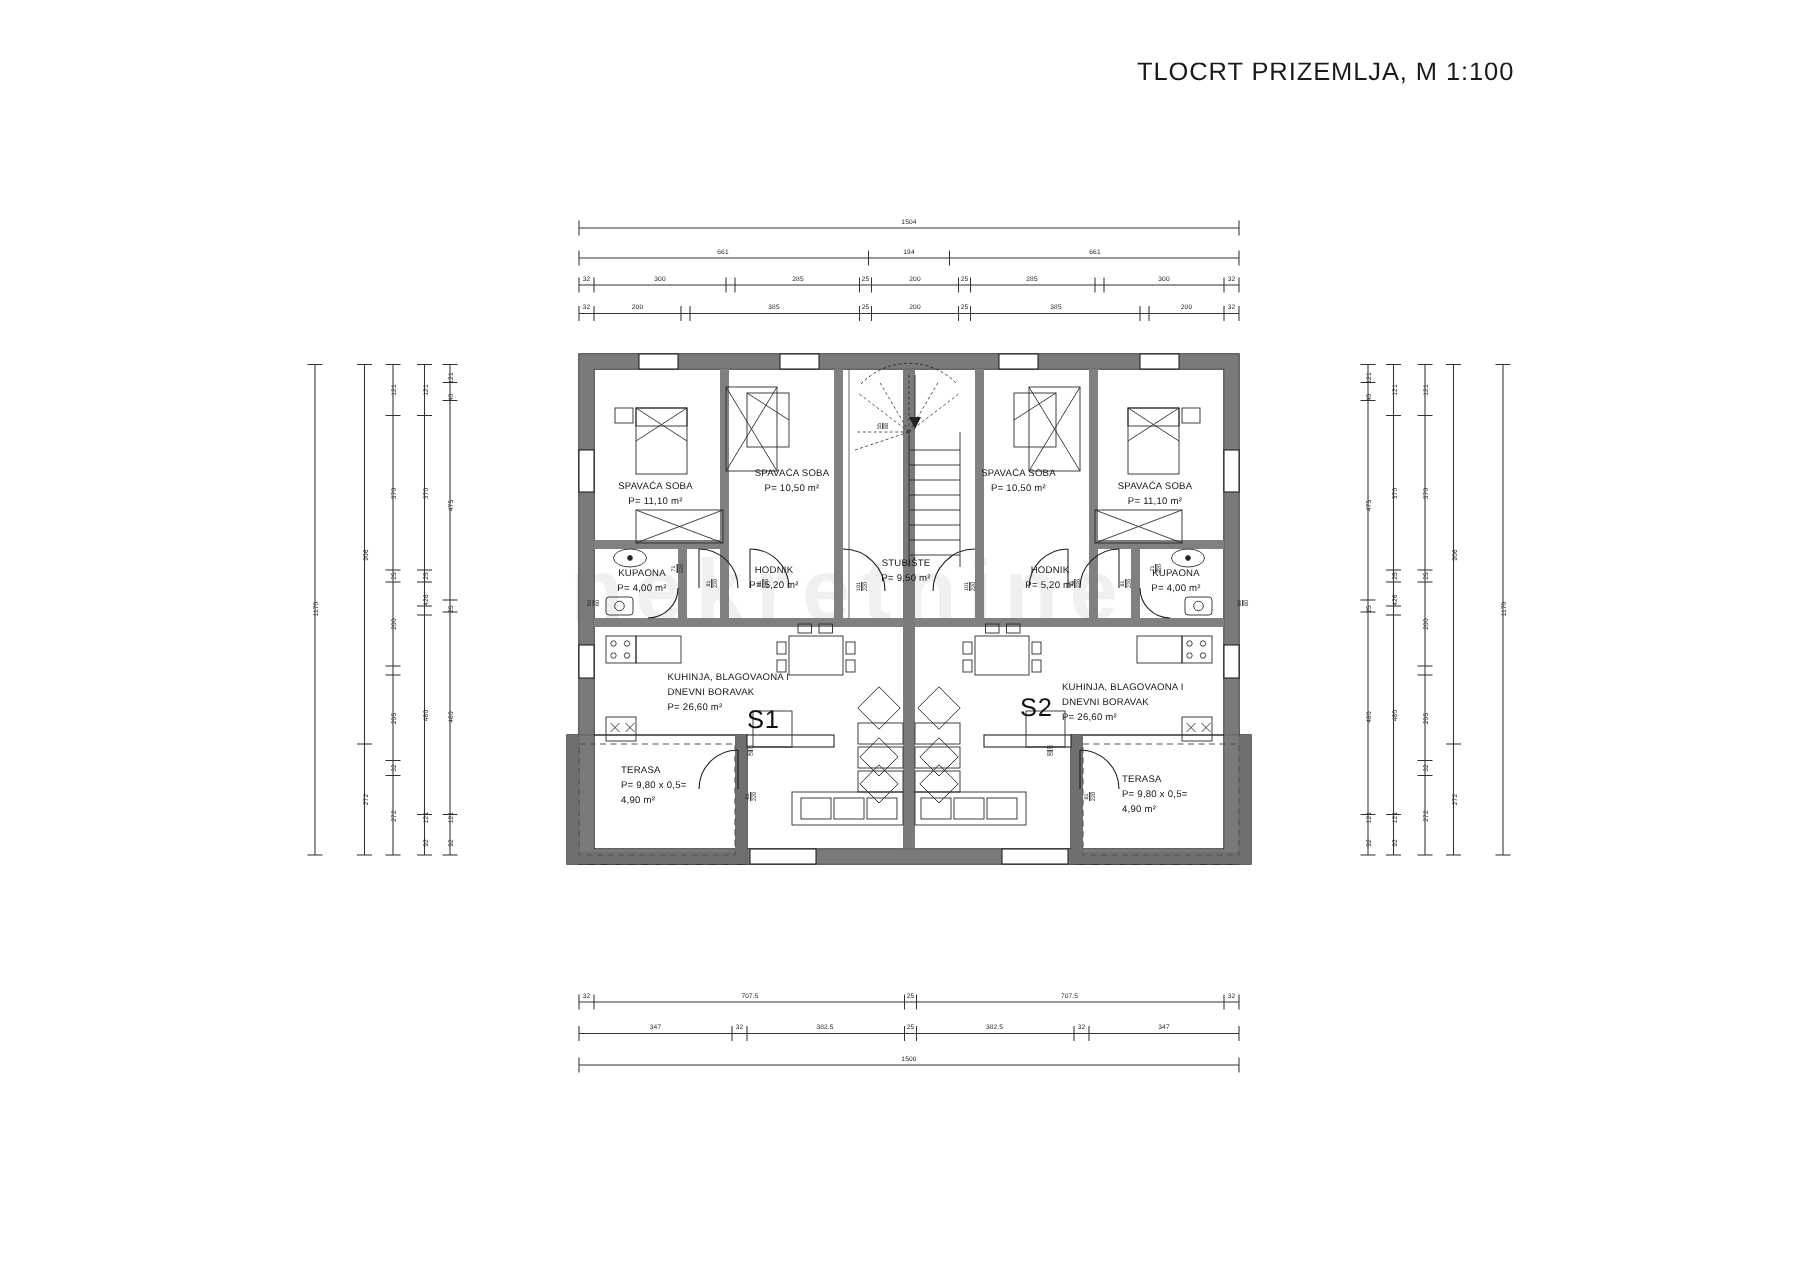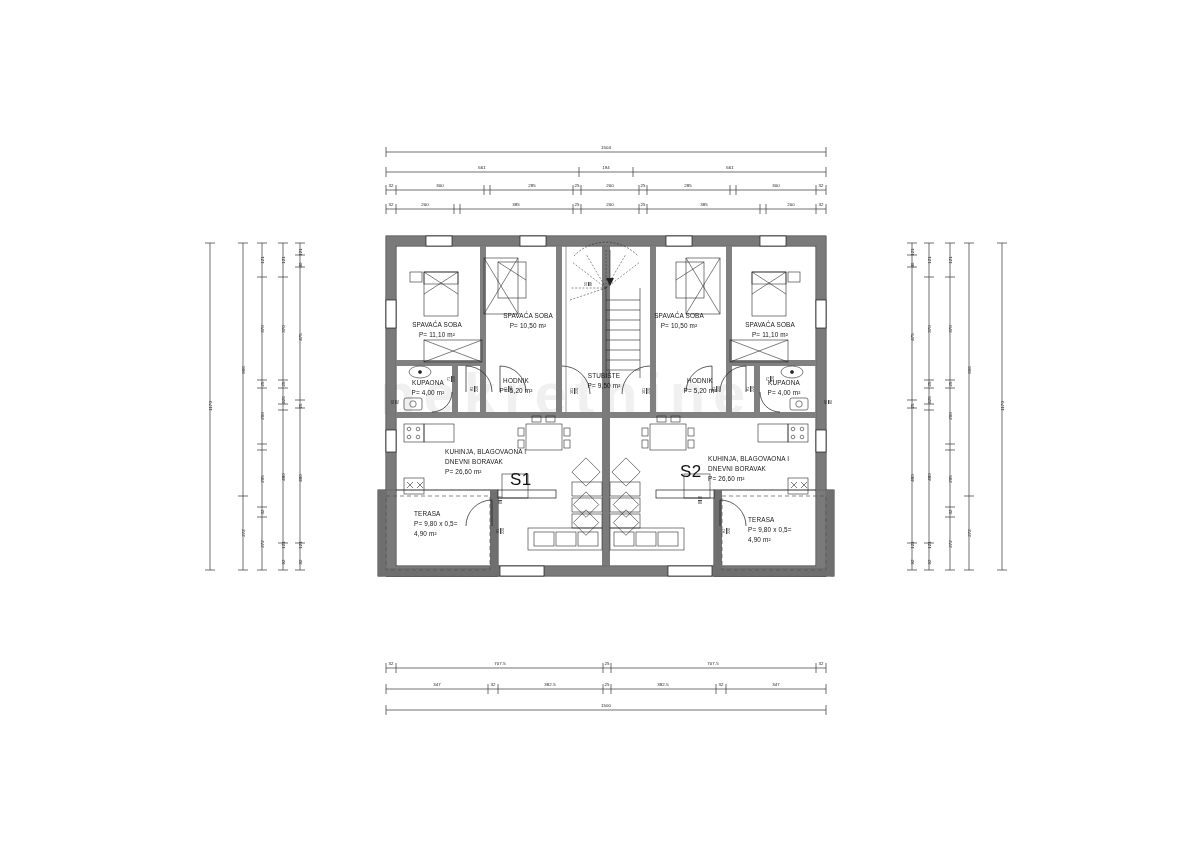--- a/index.html
+++ b/index.html
@@ -35,20 +35,21 @@
              font-size:58px;font-weight:bold;color:rgba(140,140,140,.13);
              letter-spacing:8px;pointer-events:none;white-space:nowrap;overflow:hidden;}
 
   svg.ov{position:absolute;left:0;top:0;width:1200px;height:848px;overflow:visible;}
 </style>
 </head>
 <body>
 
 <div class="page">
 
+  <div class="title">TLOCRT PRIZEMLJA, M 1:100</div>
 
   <div class="watermark">nekretnine</div>
 
   <svg class="ov">
     <g stroke="#333" stroke-width="0.7" fill="none">
 
       <line x1="386" y1="152" x2="826" y2="152"></line>
       <line x1="386" y1="147" x2="386" y2="157"></line>
       <line x1="826" y1="147" x2="826" y2="157"></line>
 
@@ -582,21 +583,21 @@
   <div class="rlab c" style="left:700px;top:387px">P= 5,20 m²</div>
 
   <div class="rlab" style="left:708px;top:455px">KUHINJA, BLAGOVAONA I</div>
   <div class="rlab" style="left:708px;top:465px">DNEVNI BORAVAK</div>
   <div class="rlab" style="left:708px;top:475px">P= 26,60 m²</div>
 
   <div class="rlab" style="left:748px;top:516px">TERASA</div>
   <div class="rlab" style="left:748px;top:526px">P= 9,80 x 0,5=</div>
   <div class="rlab" style="left:748px;top:536px">4,90 m²</div>
 
-  <div class="slab" style="left:510px;top:470px">S1</div>
+  <div class="slab" style="left:498px;top:470px">S1</div>
   <div class="slab" style="left:680px;top:462px">S2</div>
 
   <div class="dimsmallv" style="left:470px;top:392px">
     <span class="a">81</span>
     <span class="b">220</span>
   </div>
   <div class="dimsmallv" style="left:504px;top:392px">
     <span class="a">81</span>
     <span class="b">220</span>
   </div>

